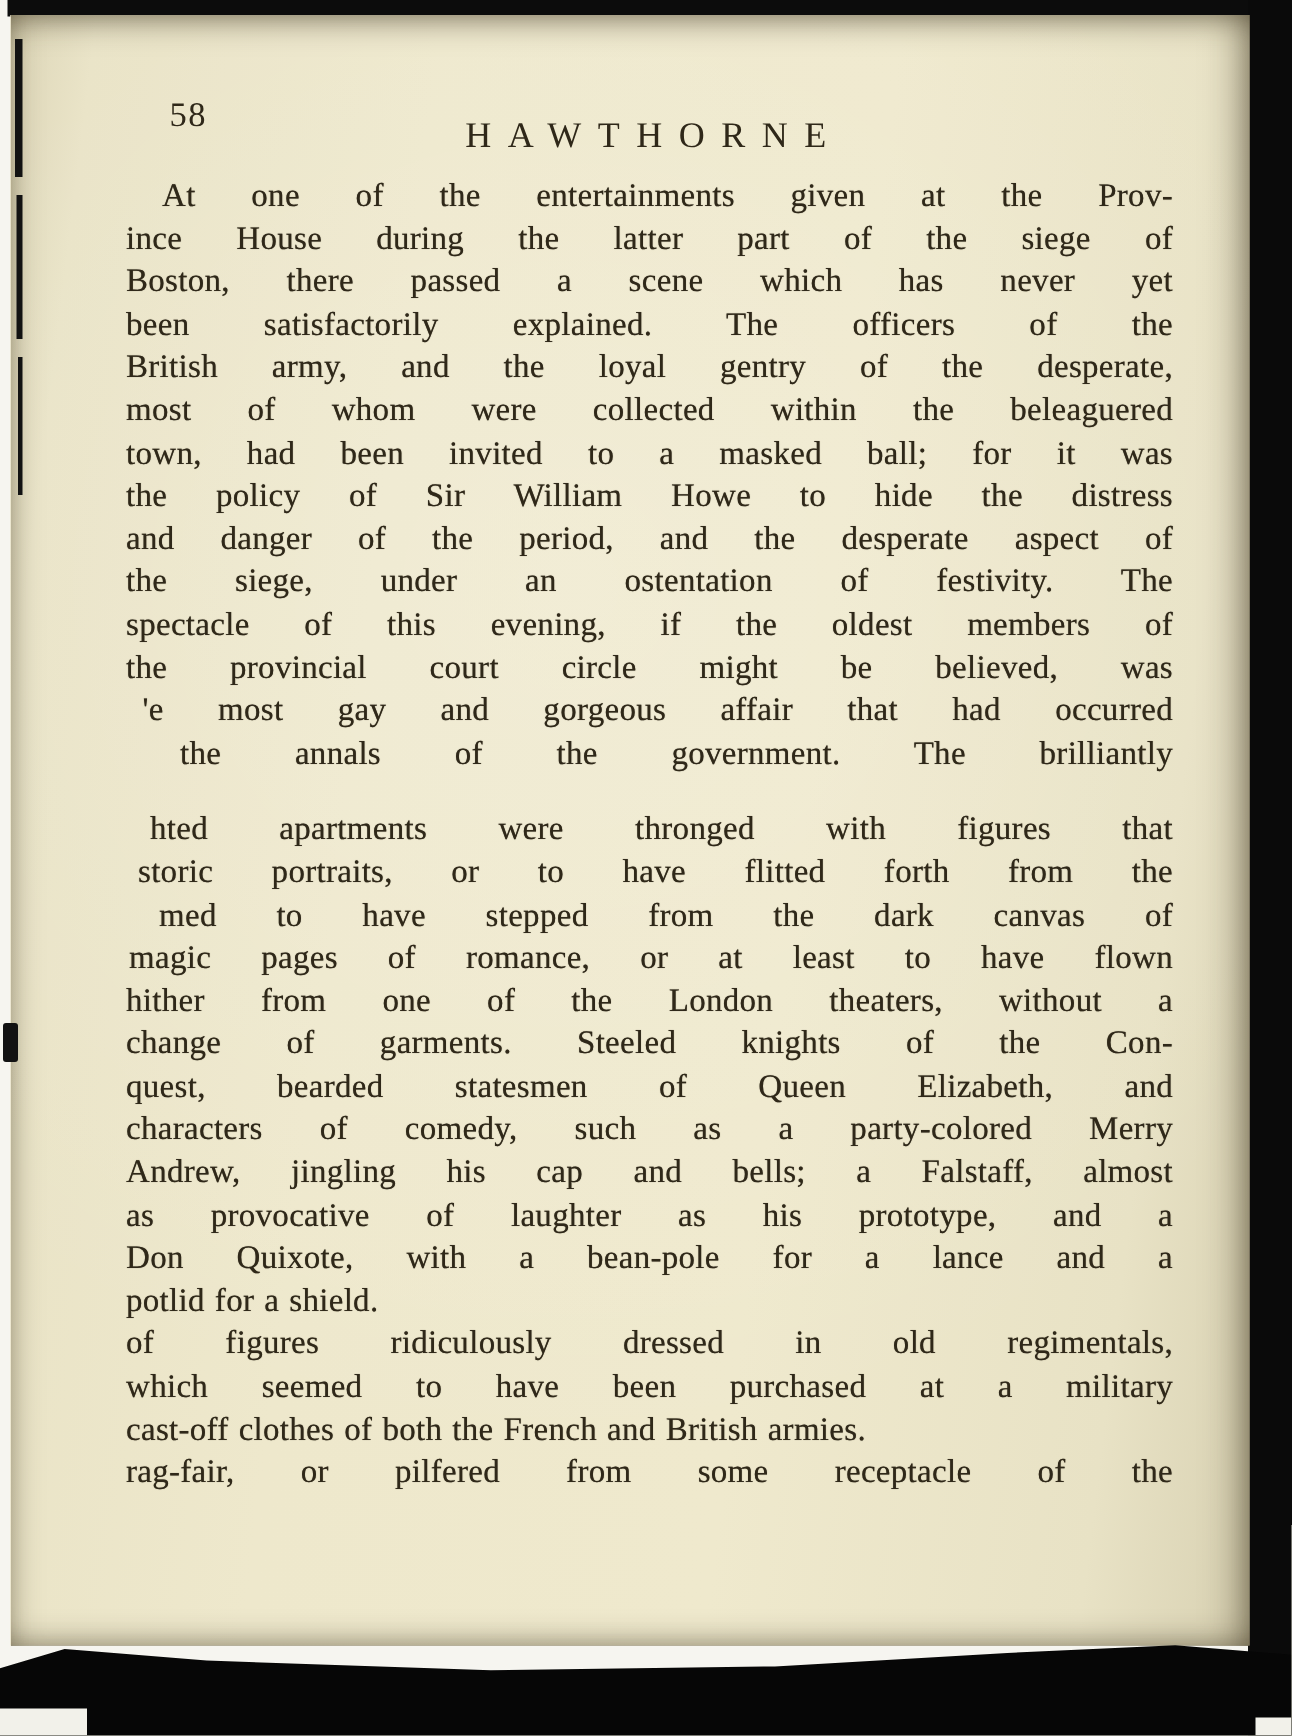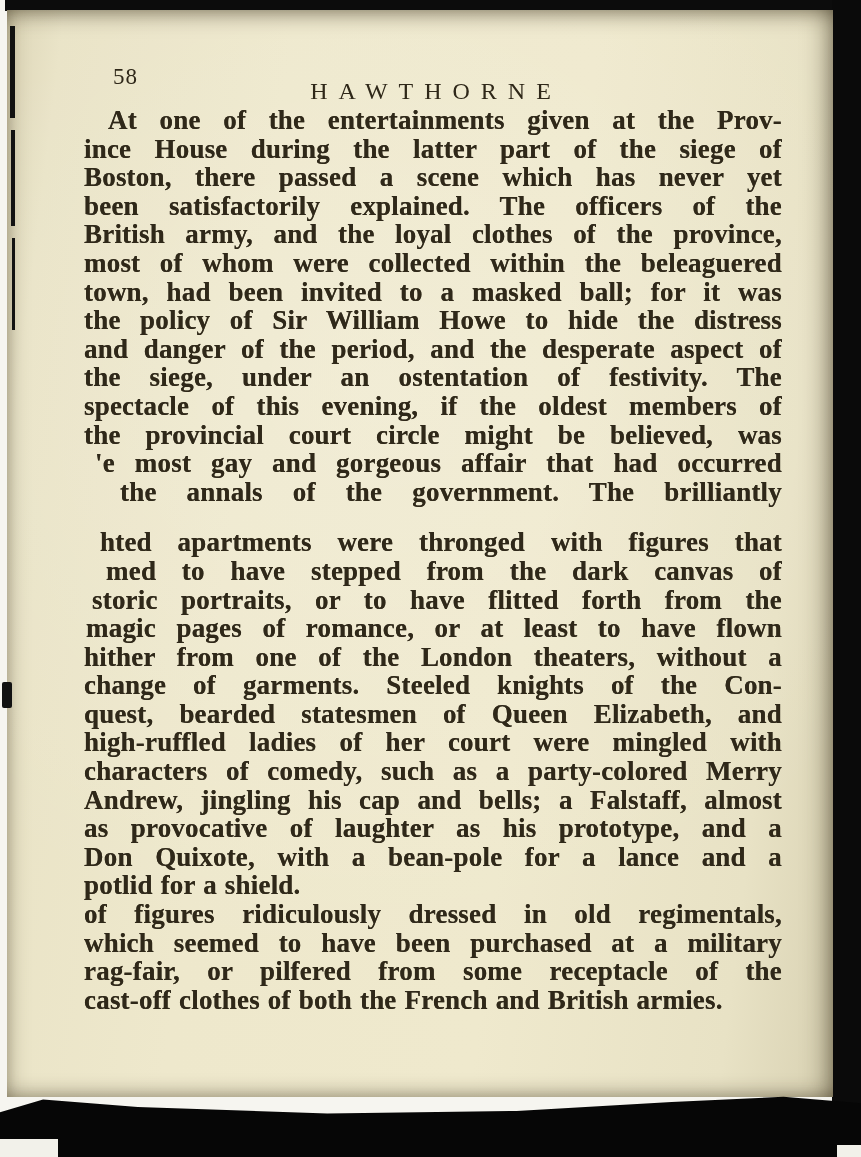--- a/index.html
+++ b/index.html
@@ -43,25 +43,24 @@
   .pagenum{
     position:absolute;left:106px;top:54px;
     font-size:23px;color:var(--ink);letter-spacing:1px;
   }
   .running-head{
     position:absolute;left:0;right:0;top:68px;text-align:center;
     font-size:24px;letter-spacing:11px;color:var(--ink);
     transform:translateX(16px);
   }
   .body{
-    position:absolute;left:77px;top:96px;width:698px;
-    color:var(--ink);font-size:27px;line-height:28.6px;
+    position:absolute;left:77px;top:106px;width:698px;
+    color:var(--ink);font-size:22px;line-height:28.6px;
     letter-spacing:0.2px;
     text-shadow:0 0 0.5px rgba(47,40,25,.75);
-    font-weight:bold;
   }
   .line{
     text-align:justify;text-align-last:justify;text-justify:inter-word;
     word-spacing:1px;white-space:normal;
   }
   .line.last{text-align-last:left;}
   .line.indent{text-indent:24px;}
 </style>
 </head>
 <body>
@@ -71,47 +70,46 @@
   <div class="edge-right"></div>
 
   <div class="paper">
     <span class="pagenum">58</span>
     <span class="running-head">HAWTHORNE</span>
     <div class="body">
         <div class="line indent">At one of the entertainments given at the Prov-</div>
         <div class="line">ince House during the latter part of the siege of</div>
         <div class="line">Boston, there passed a scene which has never yet</div>
         <div class="line">been satisfactorily explained.  The officers of the</div>
-        <div class="line">British army, and the loyal clothes of the province,</div>
+        <div class="line">British army, and the loyal gentry of the desperate,</div>
         <div class="line">most of whom were collected within the beleaguered</div>
         <div class="line">town, had been invited to a masked ball; for it was</div>
         <div class="line">the policy of Sir William Howe to hide the distress</div>
         <div class="line">and danger of the period, and the desperate aspect of</div>
         <div class="line">the siege, under an ostentation of festivity.  The</div>
         <div class="line">spectacle of this evening, if the oldest members of</div>
         <div class="line">the provincial court circle might be believed, was</div>
         <div class="line" style="padding-left: 11px;">'e most gay and gorgeous affair that had occurred</div>
         <div class="line" style="padding-left: 36px;">the annals of the government.  The brilliantly</div>
         <div class="line" style="padding-left: 16px; margin-top: 22px;">hted apartments were thronged with figures that</div>
+        <div class="line" style="padding-left: 8px;">storic portraits, or to have flitted forth from the</div>
         <div class="line" style="padding-left: 22px;">med to have stepped from the dark canvas of</div>
-        <div class="line" style="padding-left: 8px;">storic portraits, or to have flitted forth from the</div>
         <div class="line" style="padding-left: 2px;">magic pages of romance, or at least to have flown</div>
         <div class="line">hither from one of the London theaters, without a</div>
         <div class="line">change of garments.  Steeled knights of the Con-</div>
         <div class="line">quest, bearded statesmen of Queen Elizabeth, and</div>
-        <div class="line">high-ruffled ladies of her court were mingled with</div>
         <div class="line">characters of comedy, such as a party-colored Merry</div>
         <div class="line">Andrew, jingling his cap and bells; a Falstaff, almost</div>
         <div class="line">as provocative of laughter as his prototype, and a</div>
         <div class="line">Don Quixote, with a bean-pole for a lance and a</div>
         <div class="line last">potlid for a shield.</div>
         <div class="line">of figures ridiculously dressed in old regimentals,</div>
         <div class="line">which seemed to have been purchased at a military</div>
+        <div class="line last">cast-off clothes of both the French and British armies.</div>
         <div class="line">rag-fair, or pilfered from some receptacle of the</div>
-        <div class="line last">cast-off clothes of both the French and British armies.</div>
       </div>
   </div>
 
   <div class="mark m1"></div>
   <div class="mark m2"></div>
   <div class="mark m3"></div>
   <div class="mark m4"></div>
 
   <div class="edge-bottom"></div>
   <div class="corner-bl"></div>

